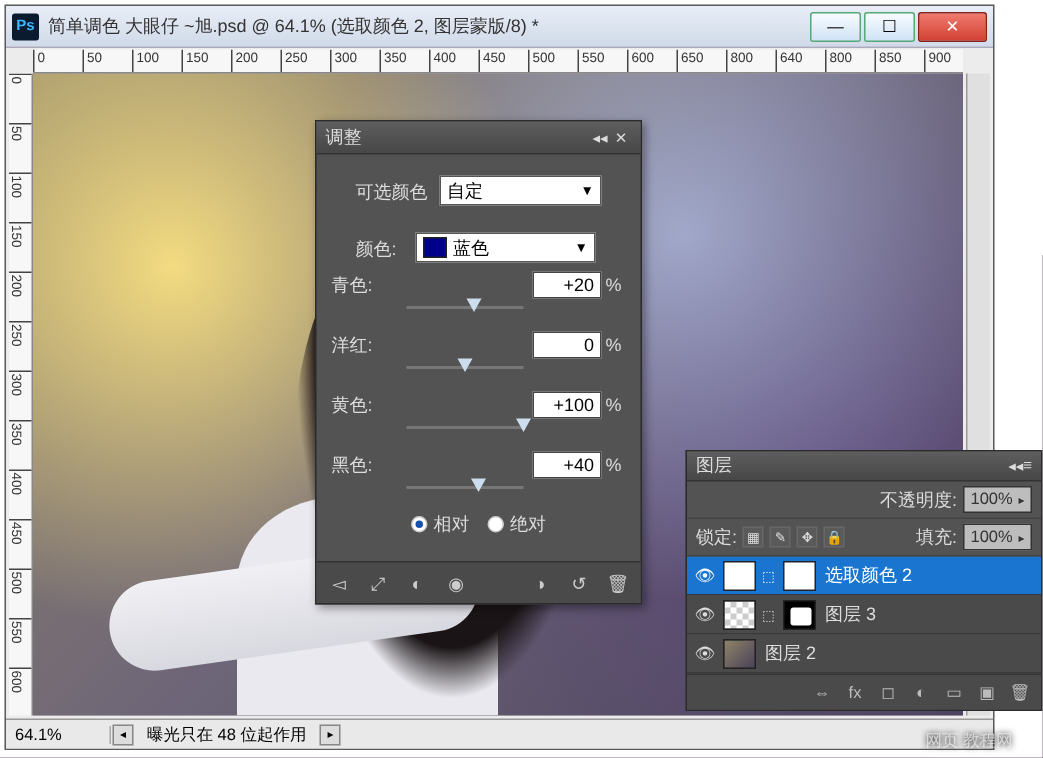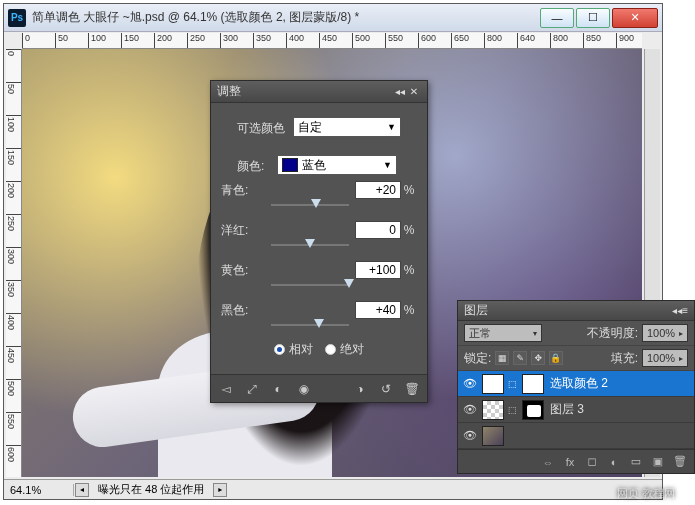--- a/index.html
+++ b/index.html
@@ -268,24 +268,20 @@
 </div>
 
 <div class="layers-panel">
   <div class="lp-head">
     <span>图层</span>
     <span class="spacer"></span>
     <span class="ico" style="font-size:10px">◂◂</span>
     <span class="ico" style="font-size:10px">≡</span>
   </div>
   <div class="lp-row">
-    <div class="sel" style="flex:0 0 78px">
-      <span>正常</span>
-        <span style="font-size:8px">▾</span>
-    </div>
     <span class="spacer" style="flex:1"></span>
     <span>不透明度:</span>
     <div class="sel pct">
       <span>100%</span>
         <span style="font-size:8px">▸</span>
     </div>
   </div>
   <div class="lp-row">
     <span>锁定:</span>
     <div class="lock-icons">
@@ -312,20 +308,21 @@
       <div class="layer">
         <span class="eye">👁</span>
         <span class="thumb checker"></span>
         <span class="link">⬚</span>
         <span class="thumb mask"></span>
         <span class="name">图层 3</span>
       </div>
       <div class="layer">
         <span class="eye">👁</span>
         <span class="thumb photo-t"></span>
+        <span class="name">图层 2</span>
       </div>
     </div>
   <div class="lp-foot">
     <span class="spacer" style="flex:1"></span>
     <span class="ic">⇔</span>
     <span class="ic">fx</span>
     <span class="ic">◻</span>
     <span class="ic">◐</span>
     <span class="ic">▭</span>
     <span class="ic">▣</span>

